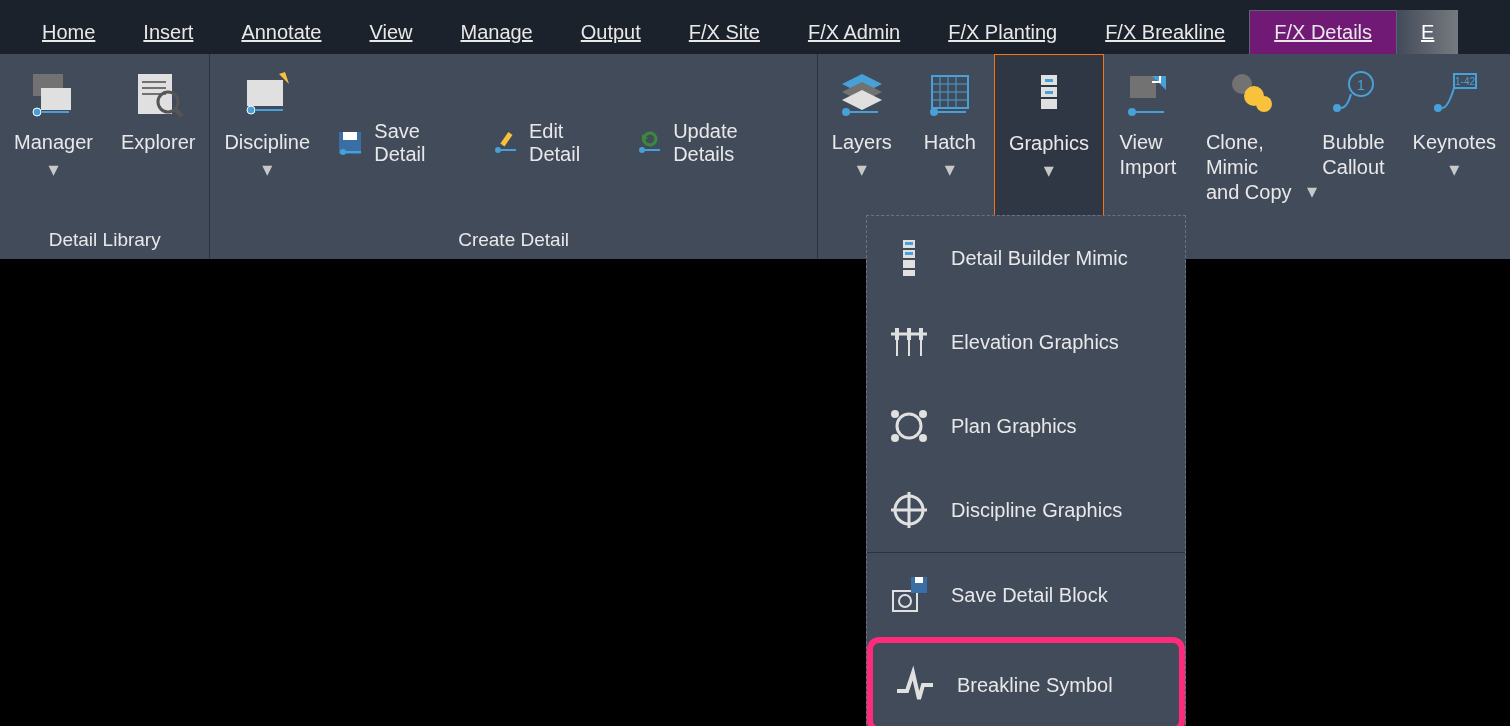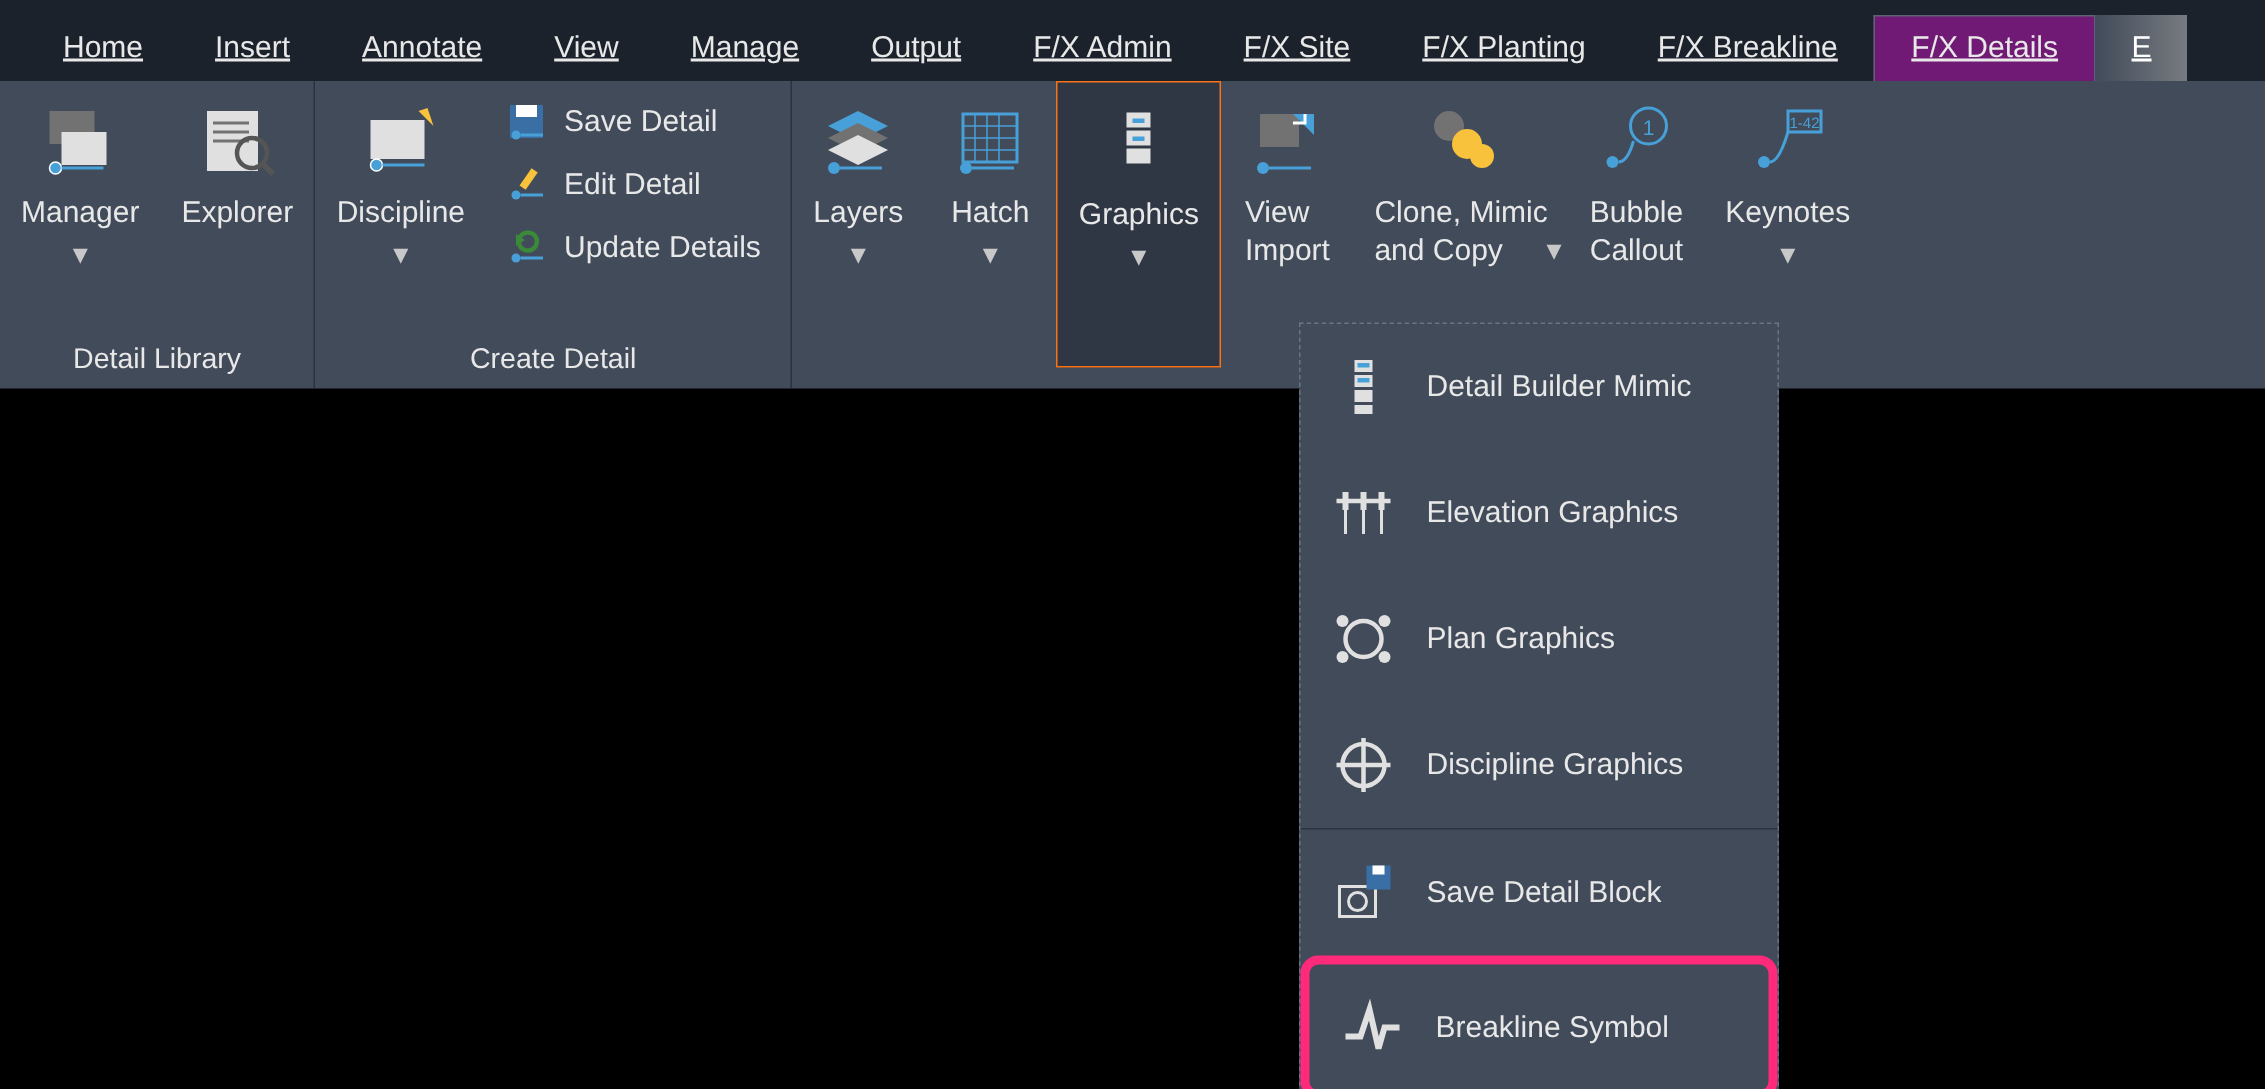--- a/index.html
+++ b/index.html
@@ -86,21 +86,20 @@
     text-align: left;
     line-height: 1.25;
     white-space: pre-line;
   }
   .chev {
     margin-top: 2px;
     color: #c8c8c8;
   }
   .stack {
     display: flex;
-    flex-direction: column;
     justify-content: flex-start;
     padding: 8px 12px 0 4px;
     gap: 4px;
   }
   .smallbtn {
     display: flex;
     align-items: center;
     gap: 10px;
     padding: 4px 8px;
     cursor: pointer;
@@ -164,24 +163,24 @@
   <div class="tab">
       <span>View</span>
     </div>
   <div class="tab">
       <span>Manage</span>
     </div>
   <div class="tab">
       <span>Output</span>
     </div>
   <div class="tab">
+      <span>F/X Site</span>
+    </div>
+  <div class="tab">
       <span>F/X Admin</span>
-    </div>
-  <div class="tab">
-      <span>F/X Site</span>
     </div>
   <div class="tab">
       <span>F/X Planting</span>
     </div>
   <div class="tab">
       <span>F/X Breakline</span>
     </div>
   <div class="tab active">
       <span>F/X Details</span>
     </div>

